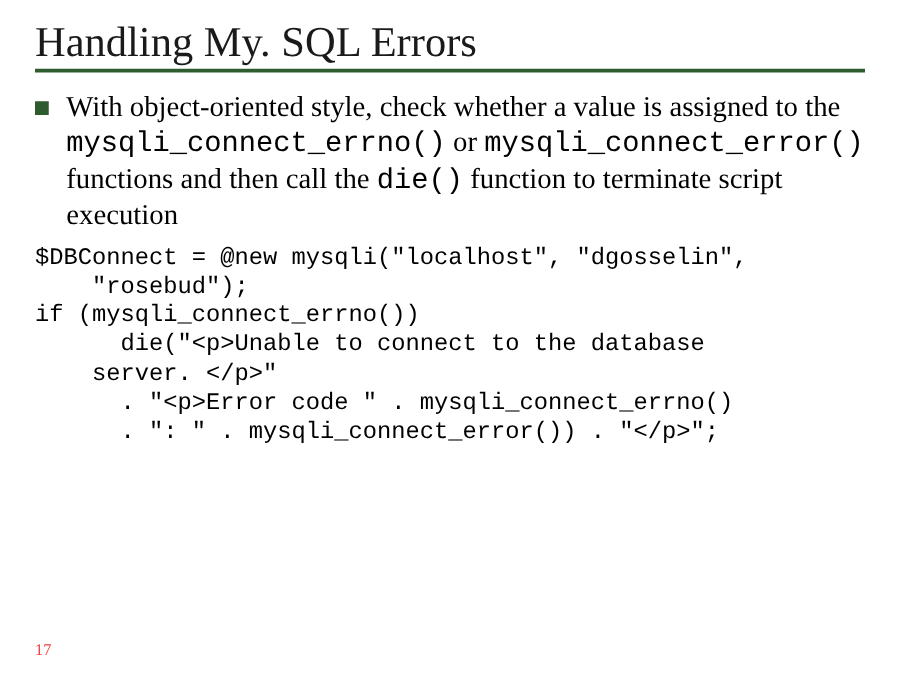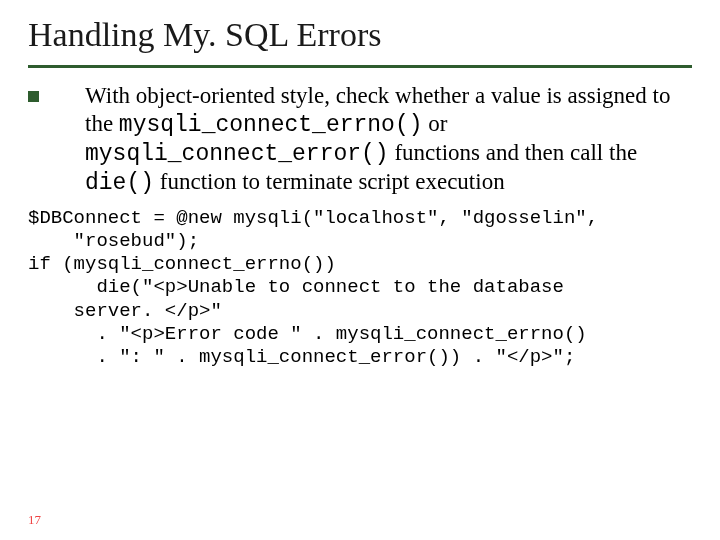--- a/index.html
+++ b/index.html
@@ -15,38 +15,37 @@
   }
   .slide {
     width: 720px;
     height: 540px;
     position: relative;
     box-sizing: border-box;
     padding: 14px 28px 0 28px;
   }
   .title-block {
     border-bottom: 3px solid #2e5c2e;
-    padding: 2px 0 12px 0;
+    padding: 2px 0 2px 0;
     margin-bottom: 14px;
   }
   .title {
     font-size: 34px;
     font-weight: normal;
     color: #1a1a1a;
     line-height: 1.1;
   }
   .body {
     font-size: 23px;
     line-height: 1.18;
   }
   .bullet-row {
     display: flex;
     align-items: flex-start;
     margin-bottom: 10px;
-    gap: 32px;
   }
   .bullet {
     width: 11px;
     height: 11px;
     background: #2e5c2e;
     flex: 0 0 11px;
     margin-top: 9px;
     margin-right: 14px;
   }
   .bullet-text {

